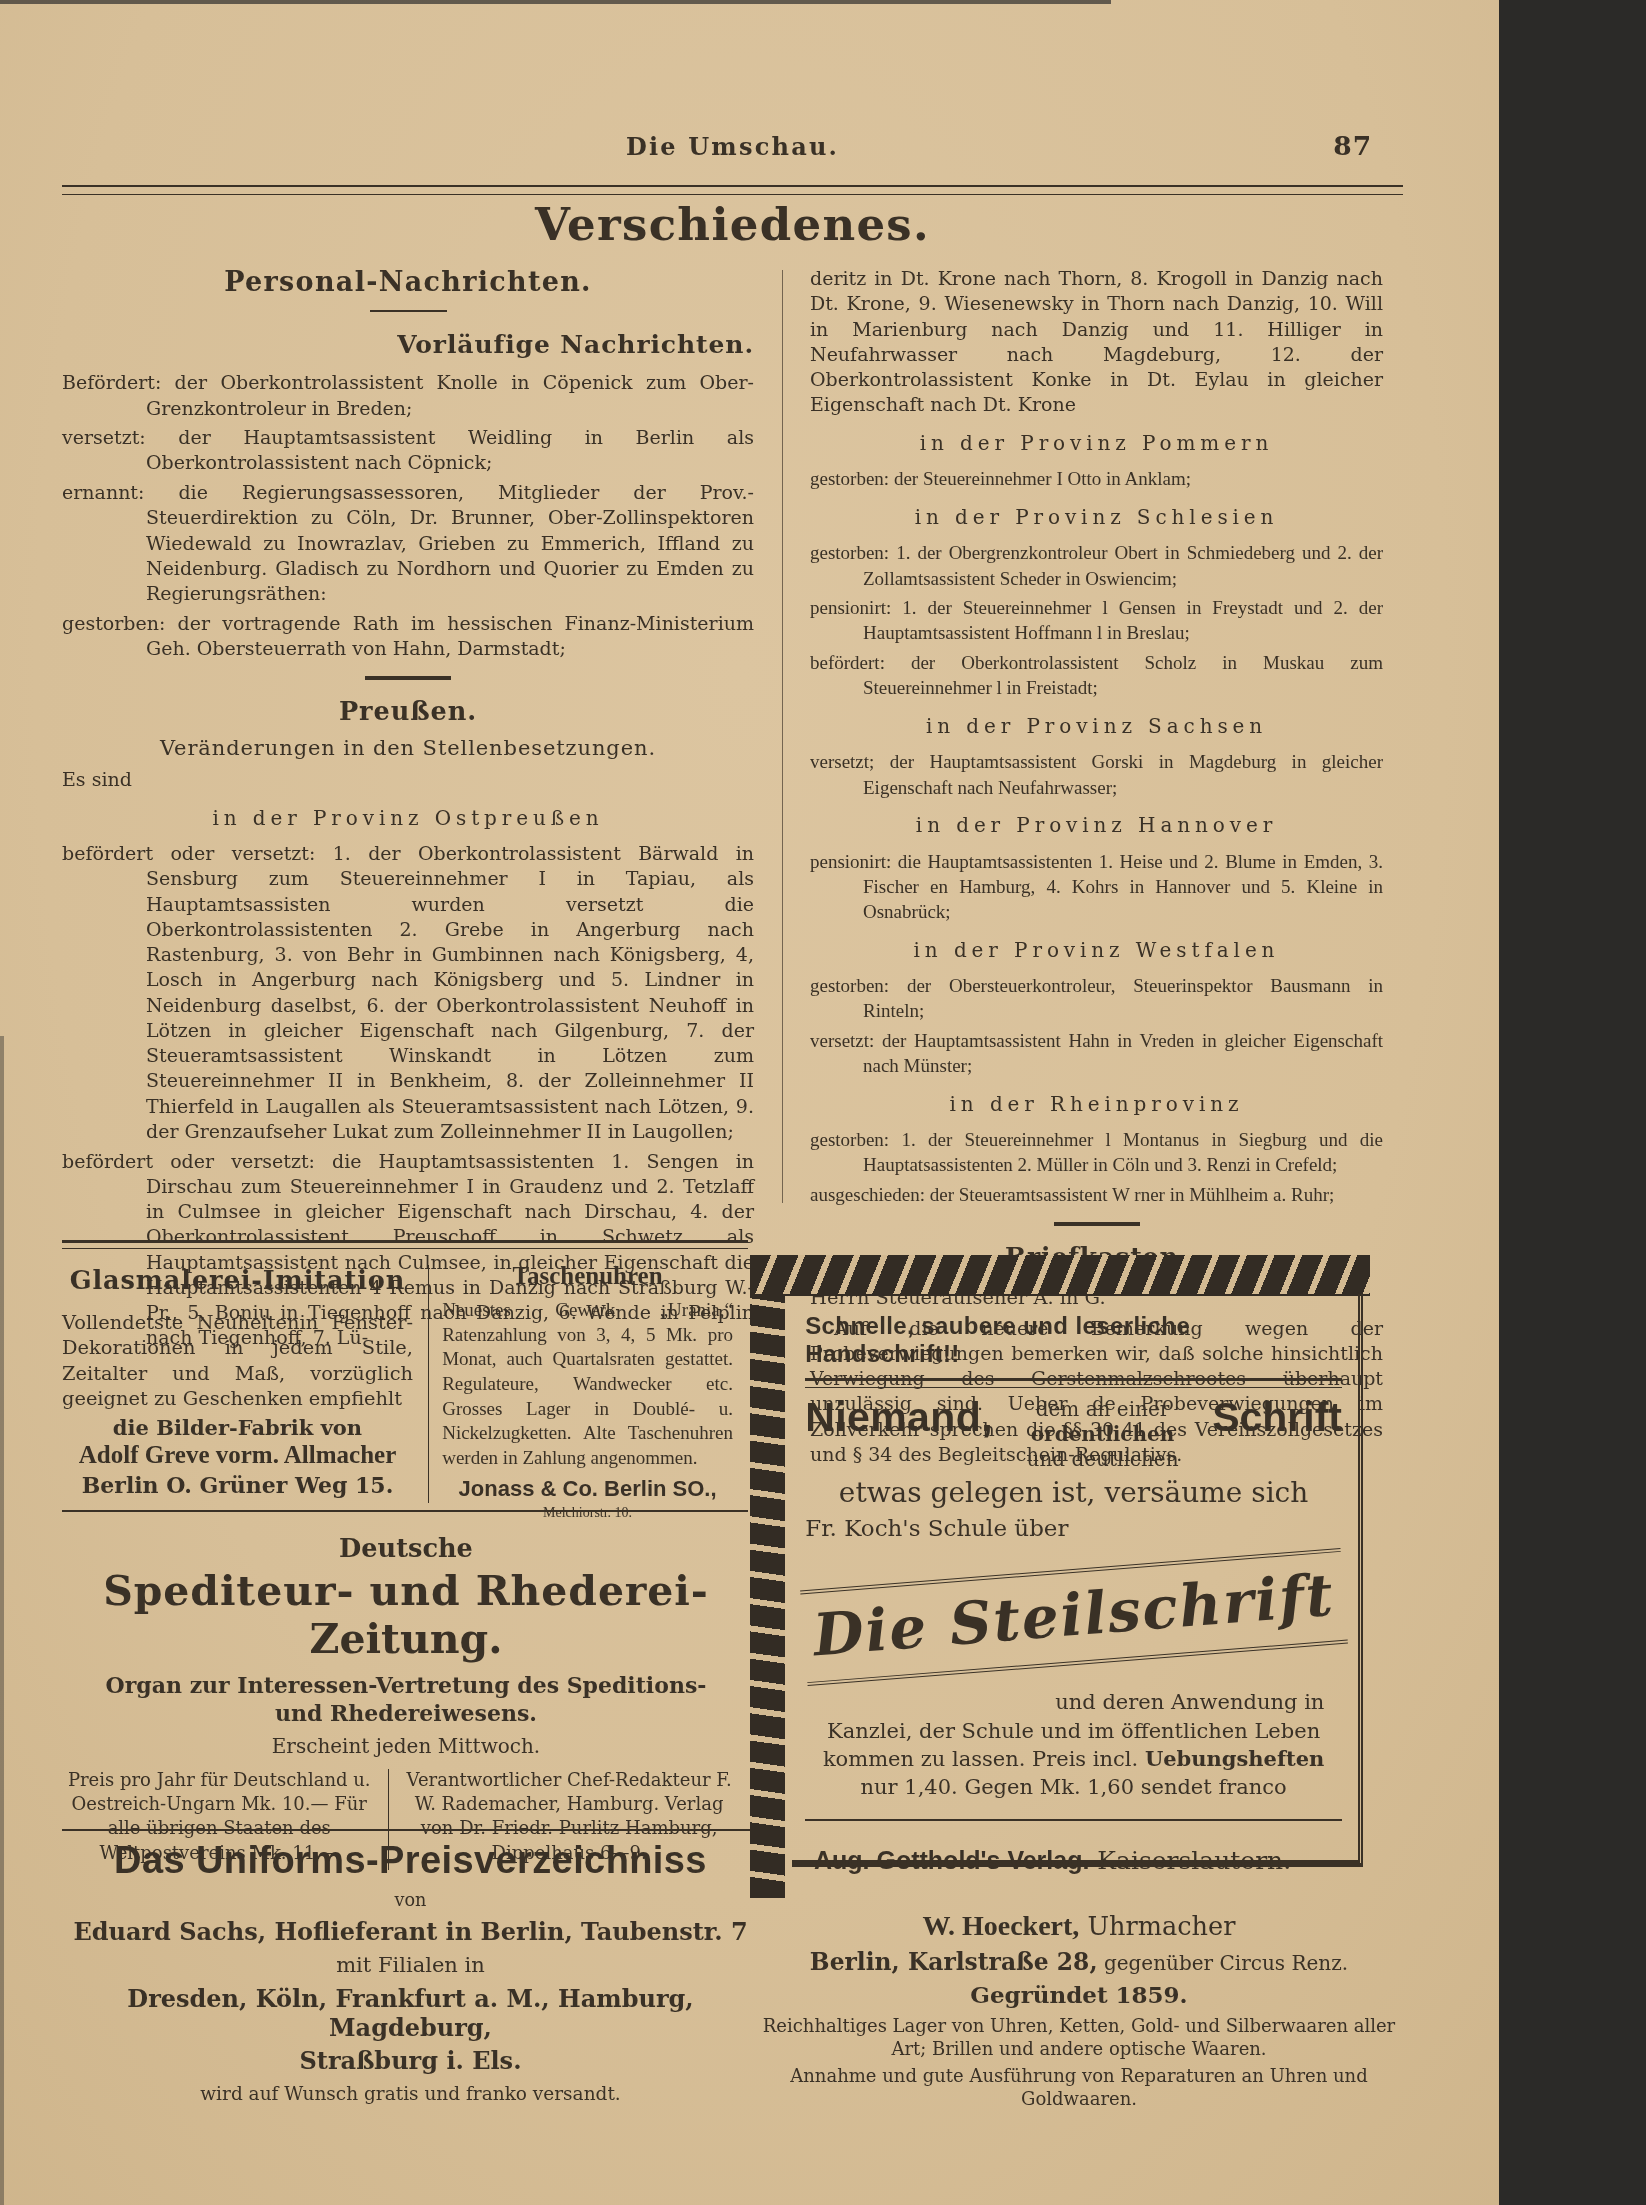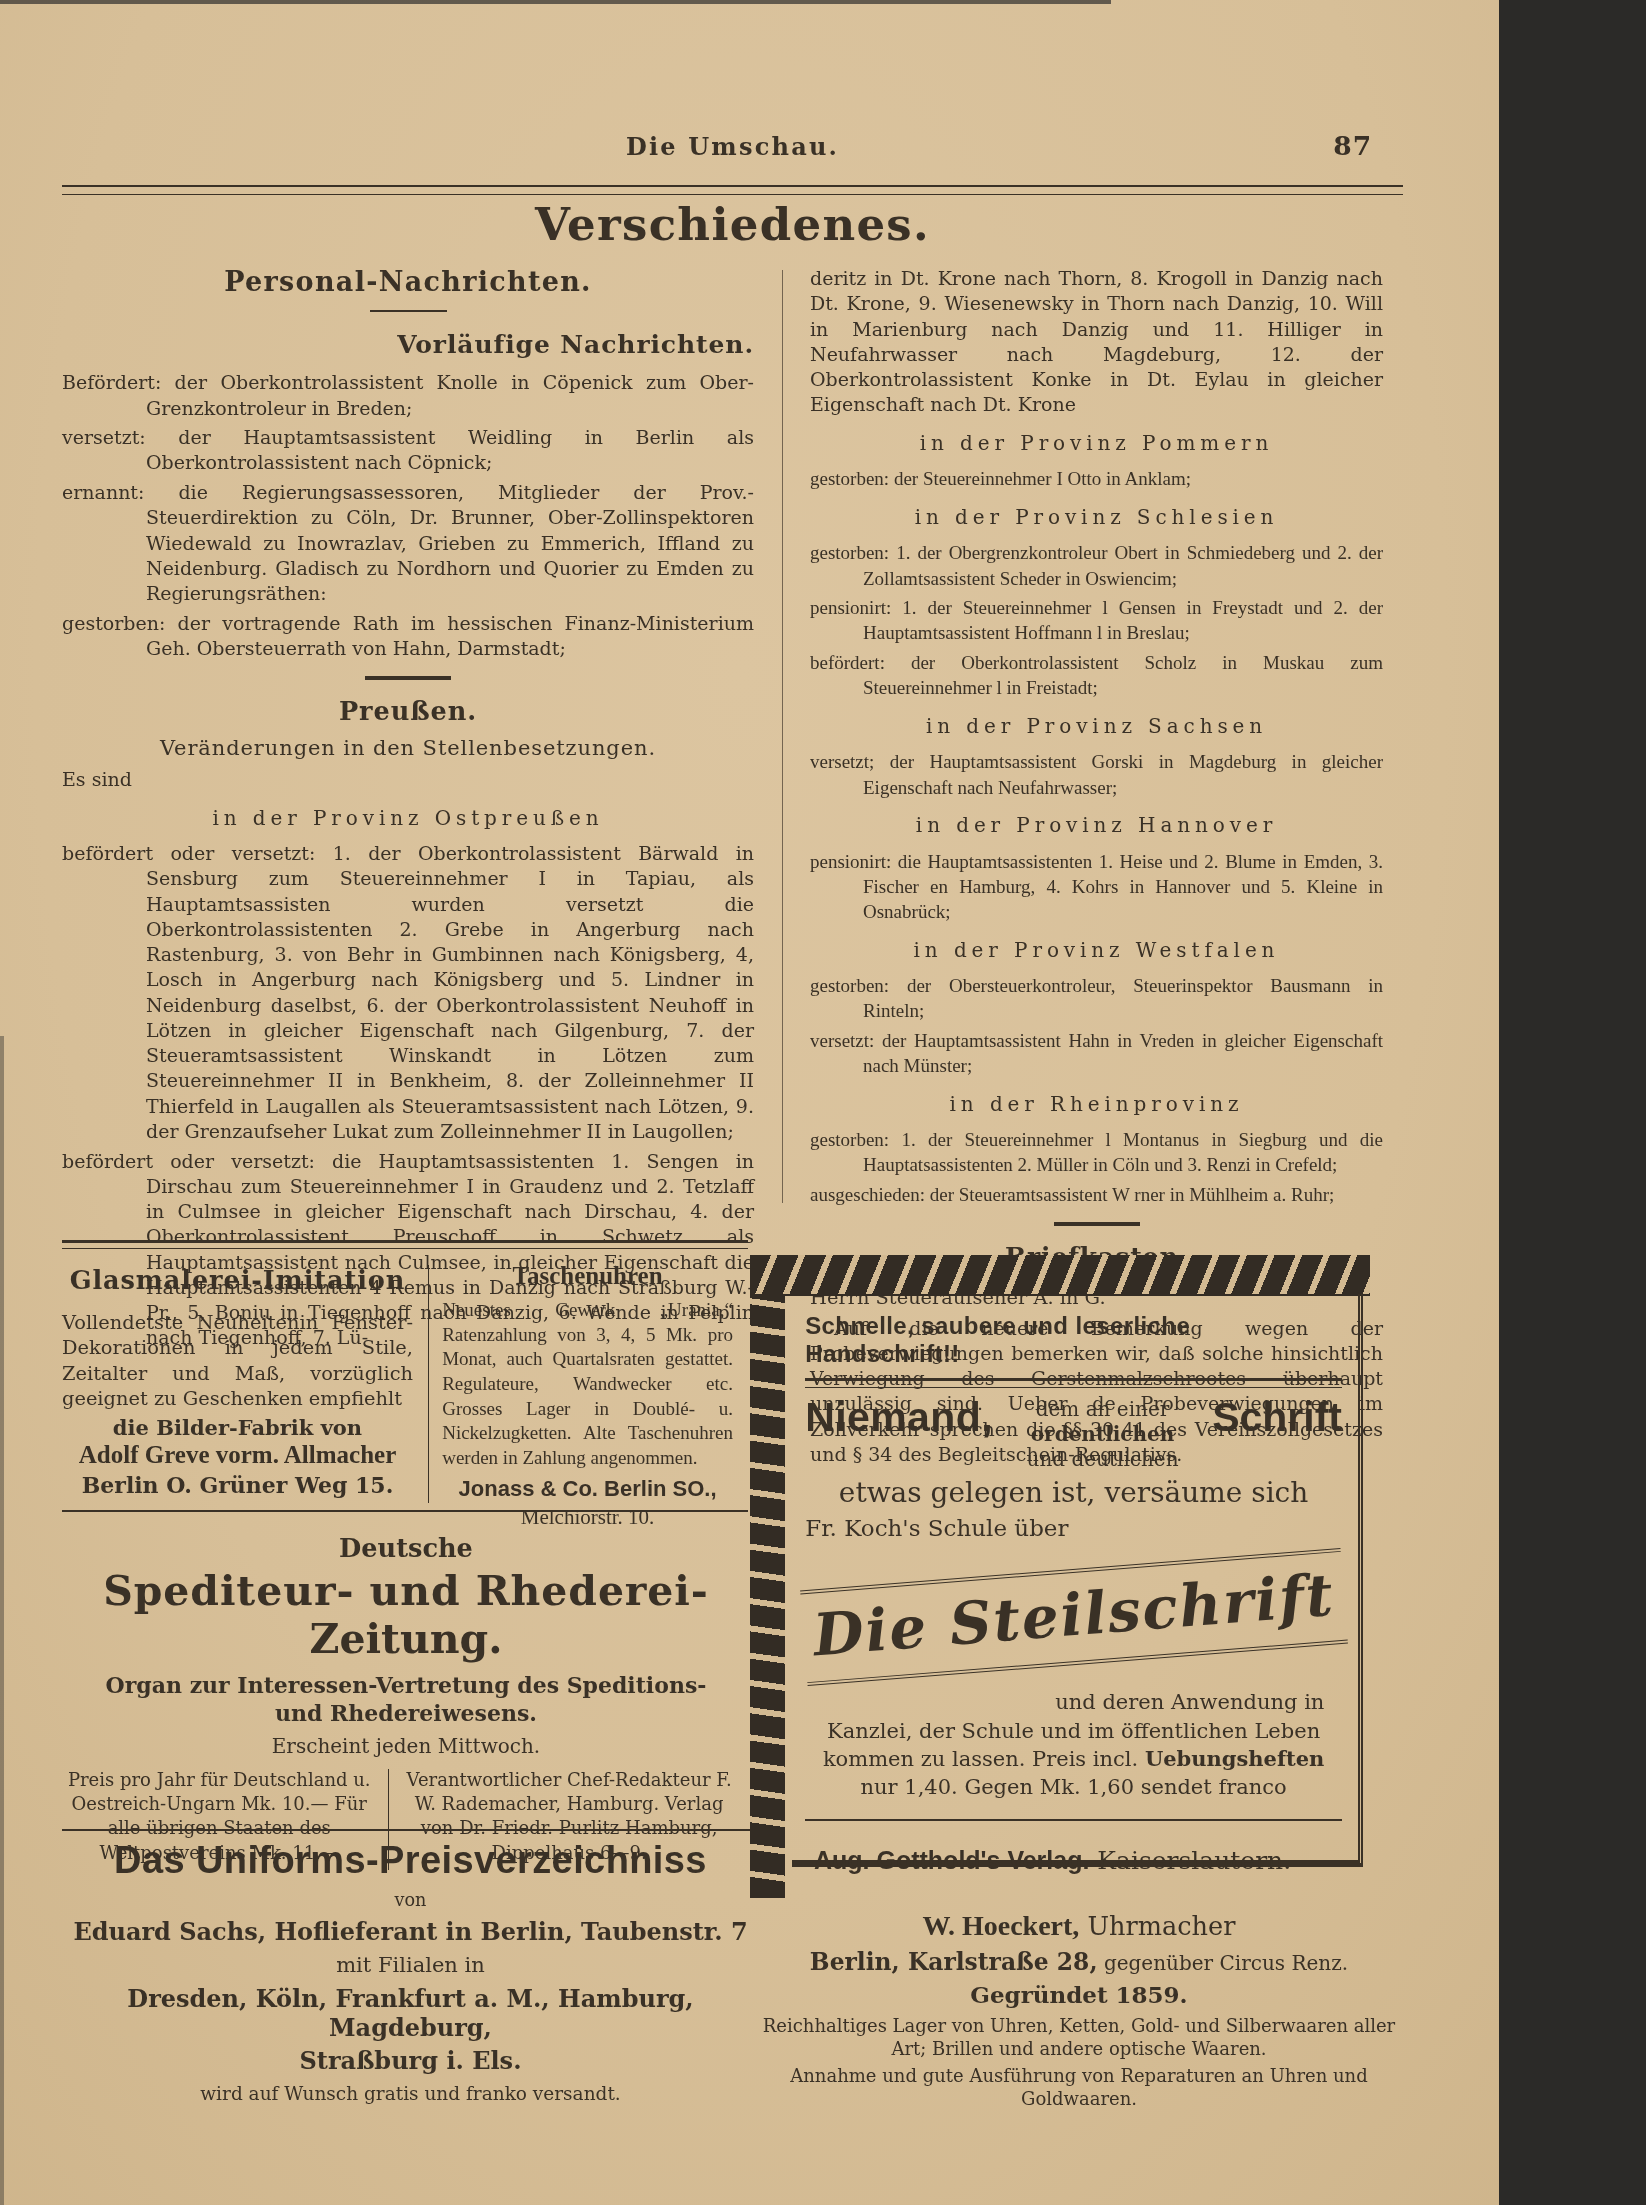--- a/index.html
+++ b/index.html
@@ -54,21 +54,21 @@
   .glas-title{font-size:25.6px;font-weight:bold;text-align:center;letter-spacing:0.9px;margin:2.6px 0 15px 0;}
   .glas-body{font-size:19.4px;line-height:1.32;text-align:justify;margin:0;}
   .glas-bold{font-size:21px;font-weight:bold;text-align:center;margin:2.6px 0 0 0;}
   .glas-name{font-size:25px;font-weight:bold;text-align:center;margin:1.8px 0 0 0;font-family:"Liberation Serif",serif;}
   .glas-addr{font-size:22px;font-weight:bold;text-align:center;margin:2.6px 0 0 0;}
   .row1-div{height:238px;margin-top:2.6px;}
   .ad-tasch{width:304px;padding-left:13.2px;box-sizing:border-box;font-family:"Liberation Serif",serif;}
   .tasch-title{font-size:25px;font-weight:bold;text-align:center;margin:0 0 8px 0;}
   .tasch-body{font-size:19px;line-height:1.3;text-align:justify;margin:0;}
   .tasch-firm{font-size:22px;font-weight:bold;text-align:center;margin:5.3px 0 0 0;font-family:"Liberation Sans",sans-serif;}
-  .tasch-addr{font-size:21px;text-align:center;margin:2.6px 0 0 0;}
+  .tasch-addr{font-size:14px;text-align:center;margin:2.6px 0 0 0;}
 
   
   .ad-sped{position:absolute;left:62px;top:1533px;width:688px;}
   .sped-l1{font-size:25.6px;font-weight:bold;text-align:center;margin:0;}
   .sped-l2{font-size:41px;font-weight:bold;text-align:center;margin:3.5px 0 0 0;letter-spacing:0.9px;}
   .sped-l3{font-size:41px;font-weight:bold;text-align:center;margin:0.9px 0 0 0;}
   .sped-organ{font-size:22px;font-weight:bold;text-align:center;margin:8.8px 0 0 0;}
   .sped-organ2{font-size:22px;font-weight:bold;text-align:center;margin:1.8px 0 0 0;}
   .sped-ersch{font-size:20px;text-align:center;margin:8px 0 9.7px 0;}
   .sped-cols{display:flex;}

